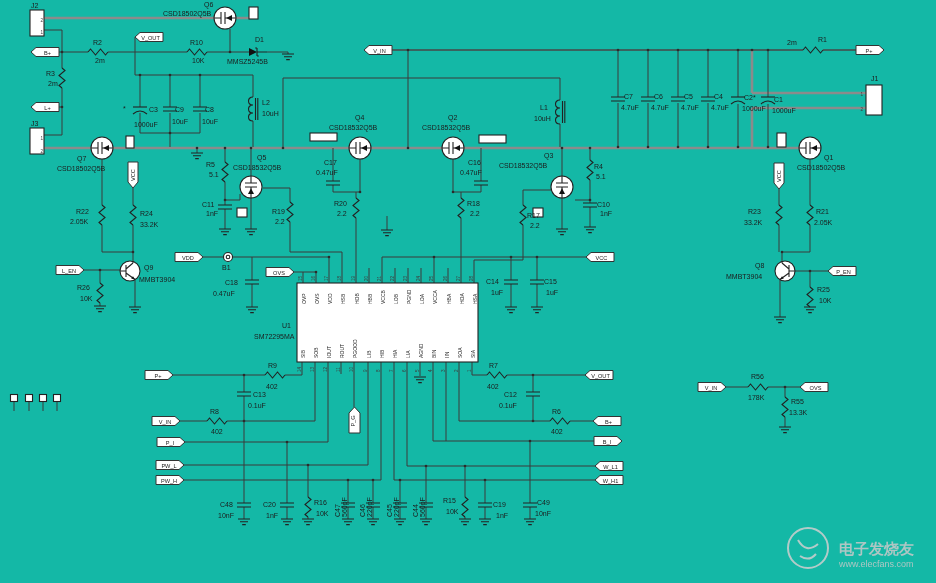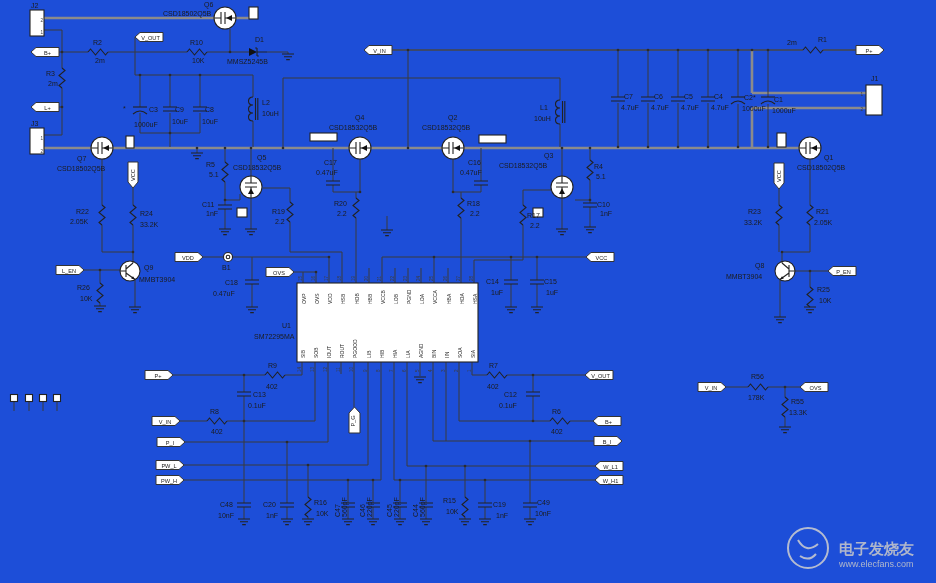--- a/index.html
+++ b/index.html
@@ -1,16 +1,16 @@
 <!DOCTYPE html>
 <html><head>
 <meta charset="utf-8">
 <style>
   html,body{margin:0;padding:0;background:#fff}
-  .wrap{position:relative;width:936px;height:583px;background:#1d4ed8;overflow:hidden;
+  .wrap{position:relative;width:936px;height:583px;background:#14b8a6;overflow:hidden;
         font-family:"Liberation Sans","DejaVu Sans",sans-serif}
   svg text{font-family:"Liberation Sans","DejaVu Sans",sans-serif;fill:#1c1c1c}
   .tl{font-size:7px}
   .tf{font-size:5.6px}
   .tp{font-size:5px}
   .tn{font-size:4.6px;fill:#3d3d3d}
   .tw1{font-size:15px;font-weight:bold}
   .tw2{font-size:9px}
   .w{stroke:#3b3b3b;stroke-width:1;fill:none}
   .rail{stroke:#8b8b8b;stroke-width:2.6;fill:none}

